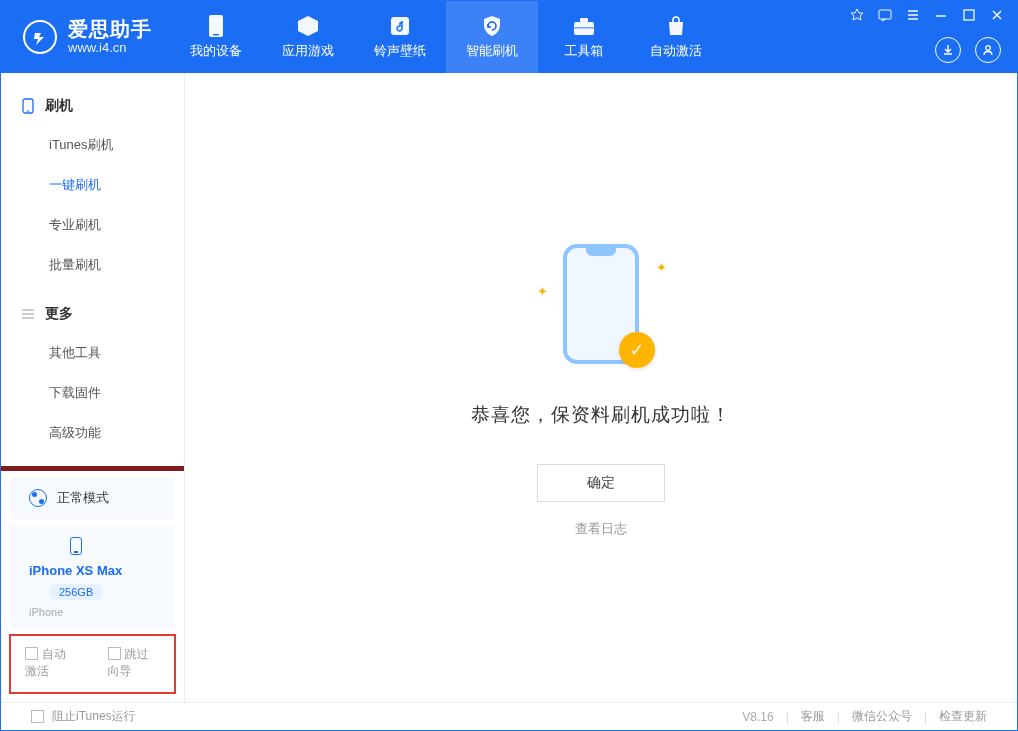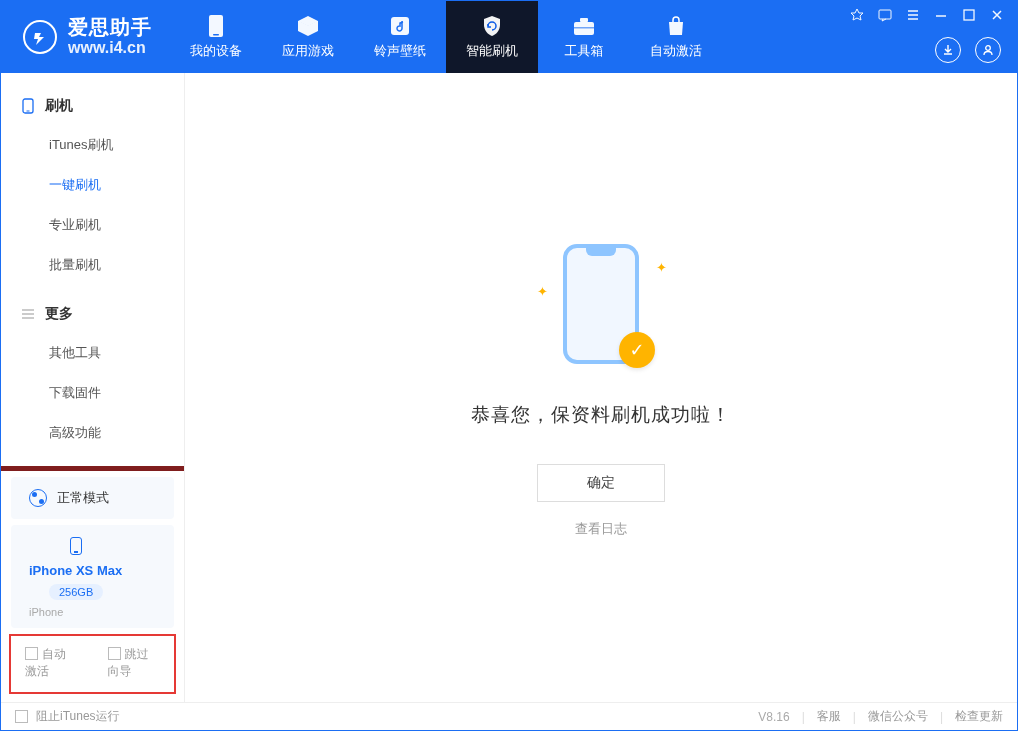--- a/index.html
+++ b/index.html
@@ -5,24 +5,24 @@
 * { margin: 0; padding: 0; box-sizing: border-box; font-family: "Microsoft YaHei", "PingFang SC", sans-serif; }
 body { background: #fff; width: 1018px; height: 731px; overflow: hidden; border: 1px solid #1b6ef3; }
 
 
 .header { height: 72px; background: #1b6ef3; display: flex; align-items: stretch; color: #fff; position: relative; }
 .logo { display: flex; align-items: center; padding: 0 18px 0 22px; gap: 11px; }
 .logo-icon { width: 34px; height: 34px; border: 2px solid #fff; border-radius: 50%; display: flex; align-items: center; justify-content: center; font-weight: bold; font-size: 18px; font-style: italic; line-height: 1; position: relative; }
 .logo-icon svg { width: 20px; height: 20px; }
 .logo-text { display: flex; flex-direction: column; line-height: 1.15; }
 .logo-text .cn { font-size: 20px; font-weight: 600; letter-spacing: 1px; }
-.logo-text .en { font-size: 16px; opacity: .9; font-weight: bold; }
+.logo-text .en { font-size: 13px; opacity: .9; }
 .nav { display: flex; }
 .nav-item { width: 92px; display: flex; flex-direction: column; align-items: center; justify-content: center; gap: 4px; font-size: 13px; cursor: pointer; }
-.nav-item.active { background: #0f172a; }
+.nav-item.active { background: #3b82f6; }
 .nav-icon { width: 24px; height: 24px; display: flex; align-items: center; justify-content: center; }
 .header-right { position: absolute; right: 12px; top: 0; height: 100%; display: flex; flex-direction: column; align-items: flex-end; justify-content: space-between; padding: 6px 0 10px; }
 .win-ctrls { display: flex; gap: 12px; align-items: center; }
 .win-btn { width: 16px; height: 16px; display: flex; align-items: center; justify-content: center; cursor: pointer; color: #fff; opacity: .95; }
 .user-ctrls { display: flex; gap: 14px; align-items: center; padding-right: 4px; }
 .circle-btn { width: 26px; height: 26px; border: 1.5px solid #fff; border-radius: 50%; display: flex; align-items: center; justify-content: center; cursor: pointer; }
 
 
 .body { display: flex; height: calc(100% - 72px - 28px); }
 .sidebar { width: 184px; border-right: 1px solid #eee; display: flex; flex-direction: column; }
@@ -54,21 +54,21 @@
 .illus .phone .notch { position: absolute; top: 0; left: 50%; transform: translateX(-50%); width: 30px; height: 8px; background: #8ec5ff; border-radius: 0 0 6px 6px; }
 .illus .badge { position: absolute; right: 6px; bottom: 10px; width: 36px; height: 36px; background: #ffb400; border-radius: 50%; display: flex; align-items: center; justify-content: center; color: #fff; font-size: 18px; box-shadow: 0 2px 4px rgba(0,0,0,.1); }
 .illus .spark { position: absolute; color: #ffb400; font-size: 13px; }
 .illus .s1 { left: -4px; top: 46px; }
 .illus .s2 { right: -6px; top: 22px; }
 .success-msg { font-size: 19px; color: #333; letter-spacing: 1px; margin-bottom: 4px; }
 .ok-btn { margin-top: 32px; width: 128px; height: 38px; border: 1px solid #ddd; background: #fff; font-size: 14px; color: #444; cursor: pointer; }
 .log-link { margin-top: 18px; font-size: 13px; color: #999; cursor: pointer; }
 
 
-.footer { height: 28px; border-top: 1px solid #eee; display: flex; align-items: center; padding: 0 14px; font-size: 12px; color: #999; }
+.footer { height: 28px; border-top: 1px solid #eee; display: flex; align-items: center; padding: 0 30px; font-size: 12px; color: #999; }
 .footer .left { display: flex; align-items: center; gap: 4px; }
 .footer .right { margin-left: auto; display: flex; align-items: center; gap: 12px; }
 .footer .sep { color: #ddd; }
 .footer .ver { color: #aaa; }
 .footer .flink { cursor: pointer; }
 
 
 svg { display: block; }
 </style>
 </head>

